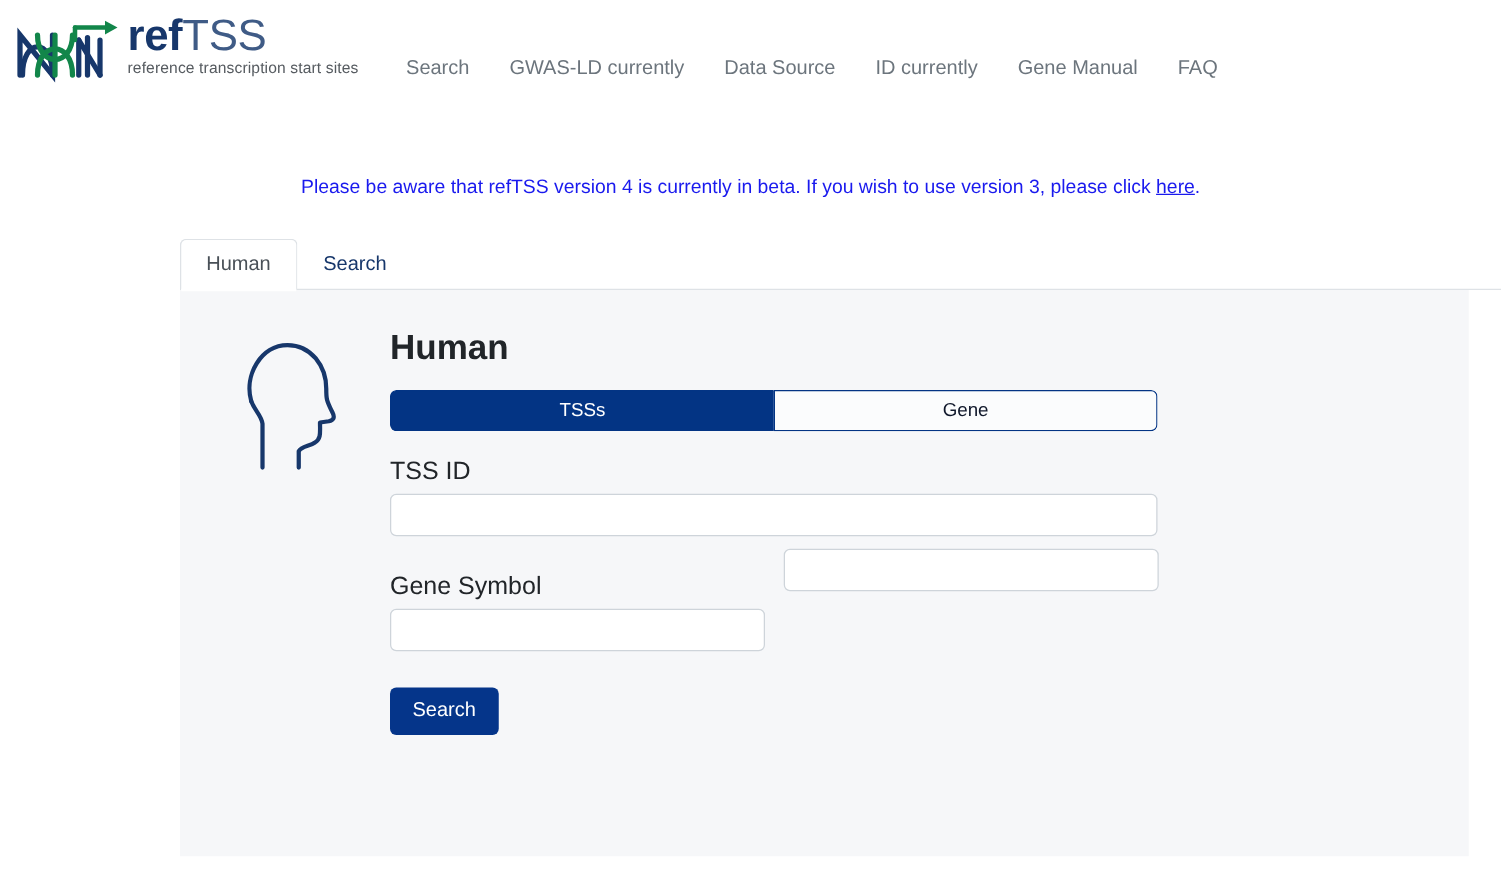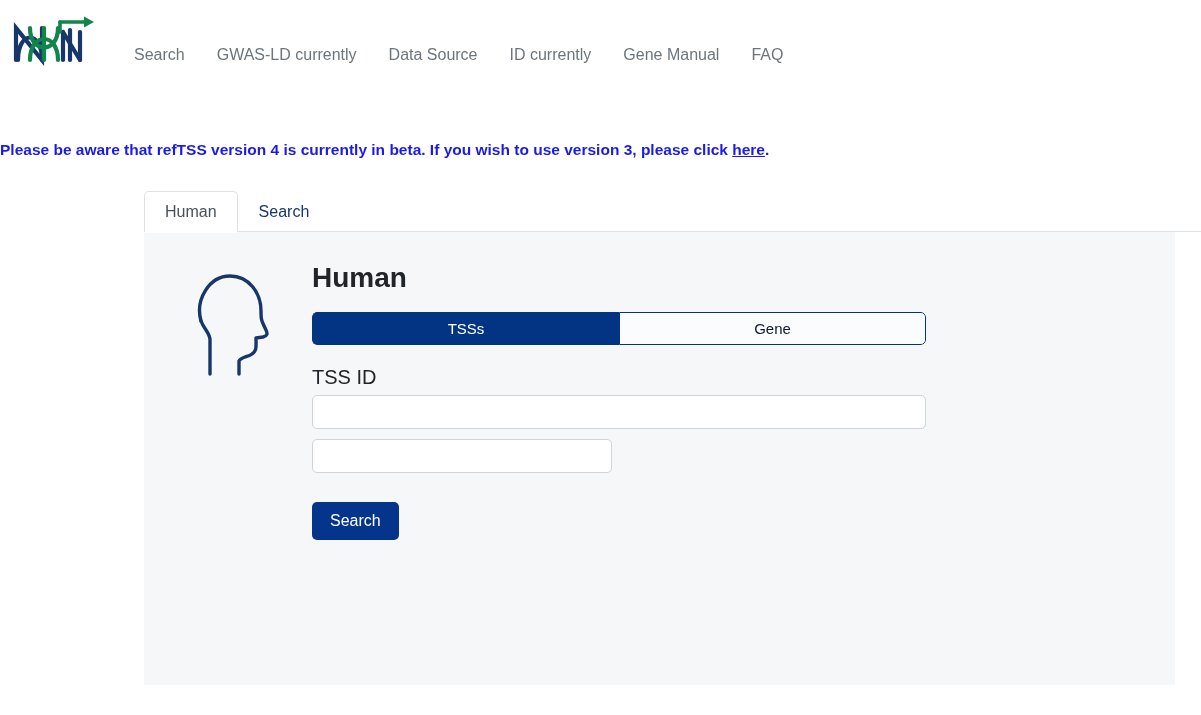--- a/index.html
+++ b/index.html
@@ -66,26 +66,25 @@
     color: #6c757d;
     font-size: 16px;
     text-decoration: none;
     padding: 0 16px;
     white-space: nowrap;
     cursor: pointer;
   }
 
   
   .beta-notice {
-    text-align: left;
+    text-align: center;
     color: #1a1aee;
     font-size: 15.5px;
     margin-top: 63px;
     white-space: nowrap;
-    font-weight: bold;
   }
   .beta-notice a {
     color: #1a1aee;
     text-decoration: underline;
     cursor: pointer;
   }
 
   
   .tab-wrap {
     margin-top: 31px;
@@ -264,20 +263,24 @@
           <path d="M58 50 C58 22, 80 22, 80 20" stroke="#17376b" opacity="0"></path>
           <path d="M55 50 L55 22" stroke="#17376b"></path>
           <path d="M55 22 L72 50" stroke="#17376b"></path>
           <path d="M72 50 L72 22" stroke="#17376b"></path>
 
           <path d="M52 12 L78 12" stroke="#12864a" stroke-width="3.6"></path>
           <path d="M52 12 L52 22" stroke="#12864a" stroke-width="3.6"></path>
         </g>
         <polygon points="76,6.5 86,12 76,17.5" fill="#12864a"></polygon>
       </svg>
+    </span>
+    <span class="brand-text">
+      <span class="wordmark"><span class="wm-ref">ref</span><span class="wm-tss">TSS</span></span>
+      <span class="tagline" style="display:block">reference transcription start sites</span>
     </span>
   </div>
 
   <nav class="main-nav">
     <a class="nav-link">Search</a>
     <a class="nav-link">GWAS-LD currently</a>
     <a class="nav-link">Data Source</a>
     <a class="nav-link">ID currently</a>
     <a class="nav-link">Gene Manual</a>
     <a class="nav-link">FAQ</a>
@@ -322,20 +325,24 @@
     <div class="seg-group">
       <div class="seg-btn active">TSSs</div>
       <div class="seg-btn inactive">Gene</div>
     </div>
 
     <div class="field-label">TSS ID</div>
     <input class="text-input" type="text" value="" placeholder="" style="">
 
     <div class="field-row">
       <div class="field-col">
+        <div class="field-label">Gene Symbol</div>
+        <input class="text-input" type="text" value="" placeholder="" style="">
+      </div>
+      <div class="field-col">
         <input class="text-input" type="text" value="" placeholder="" style="">
       </div>
     </div>
 
     <button class="search-btn">Search</button>
 
   </div>
 </section>
 
 </body></html>

